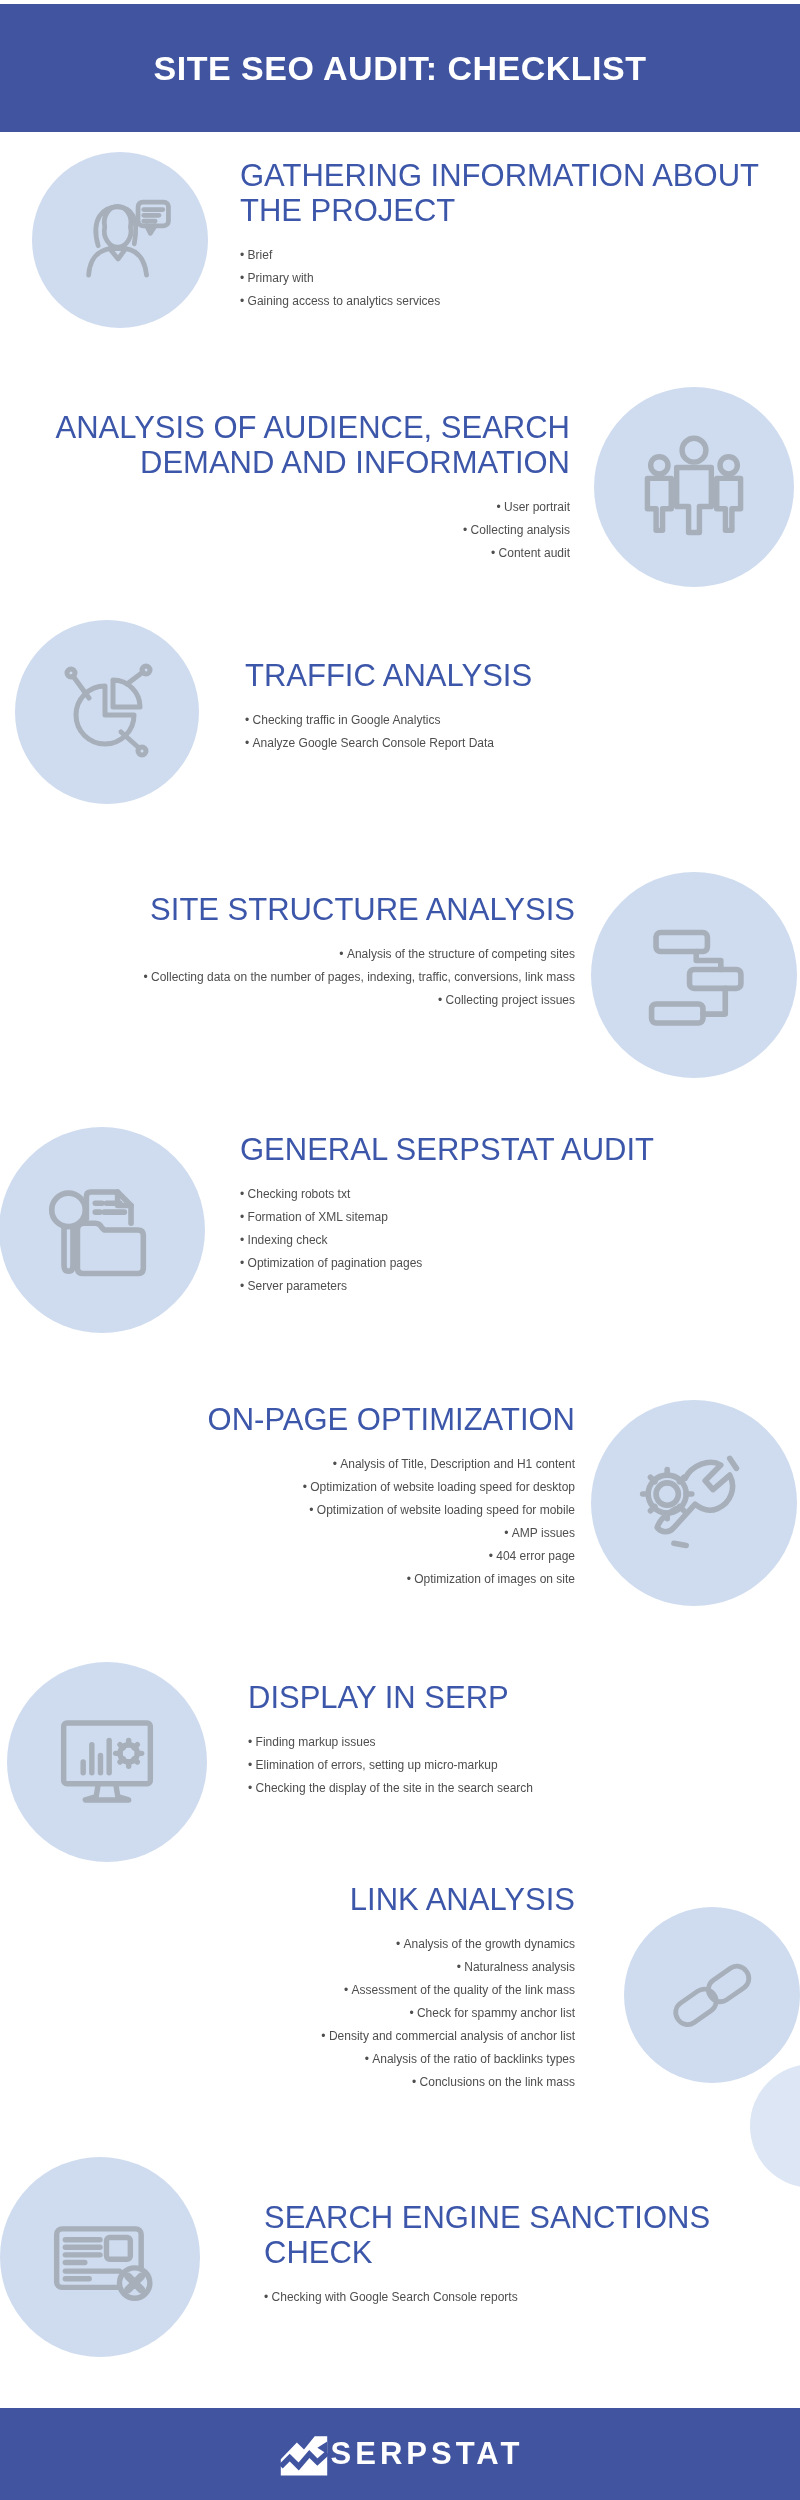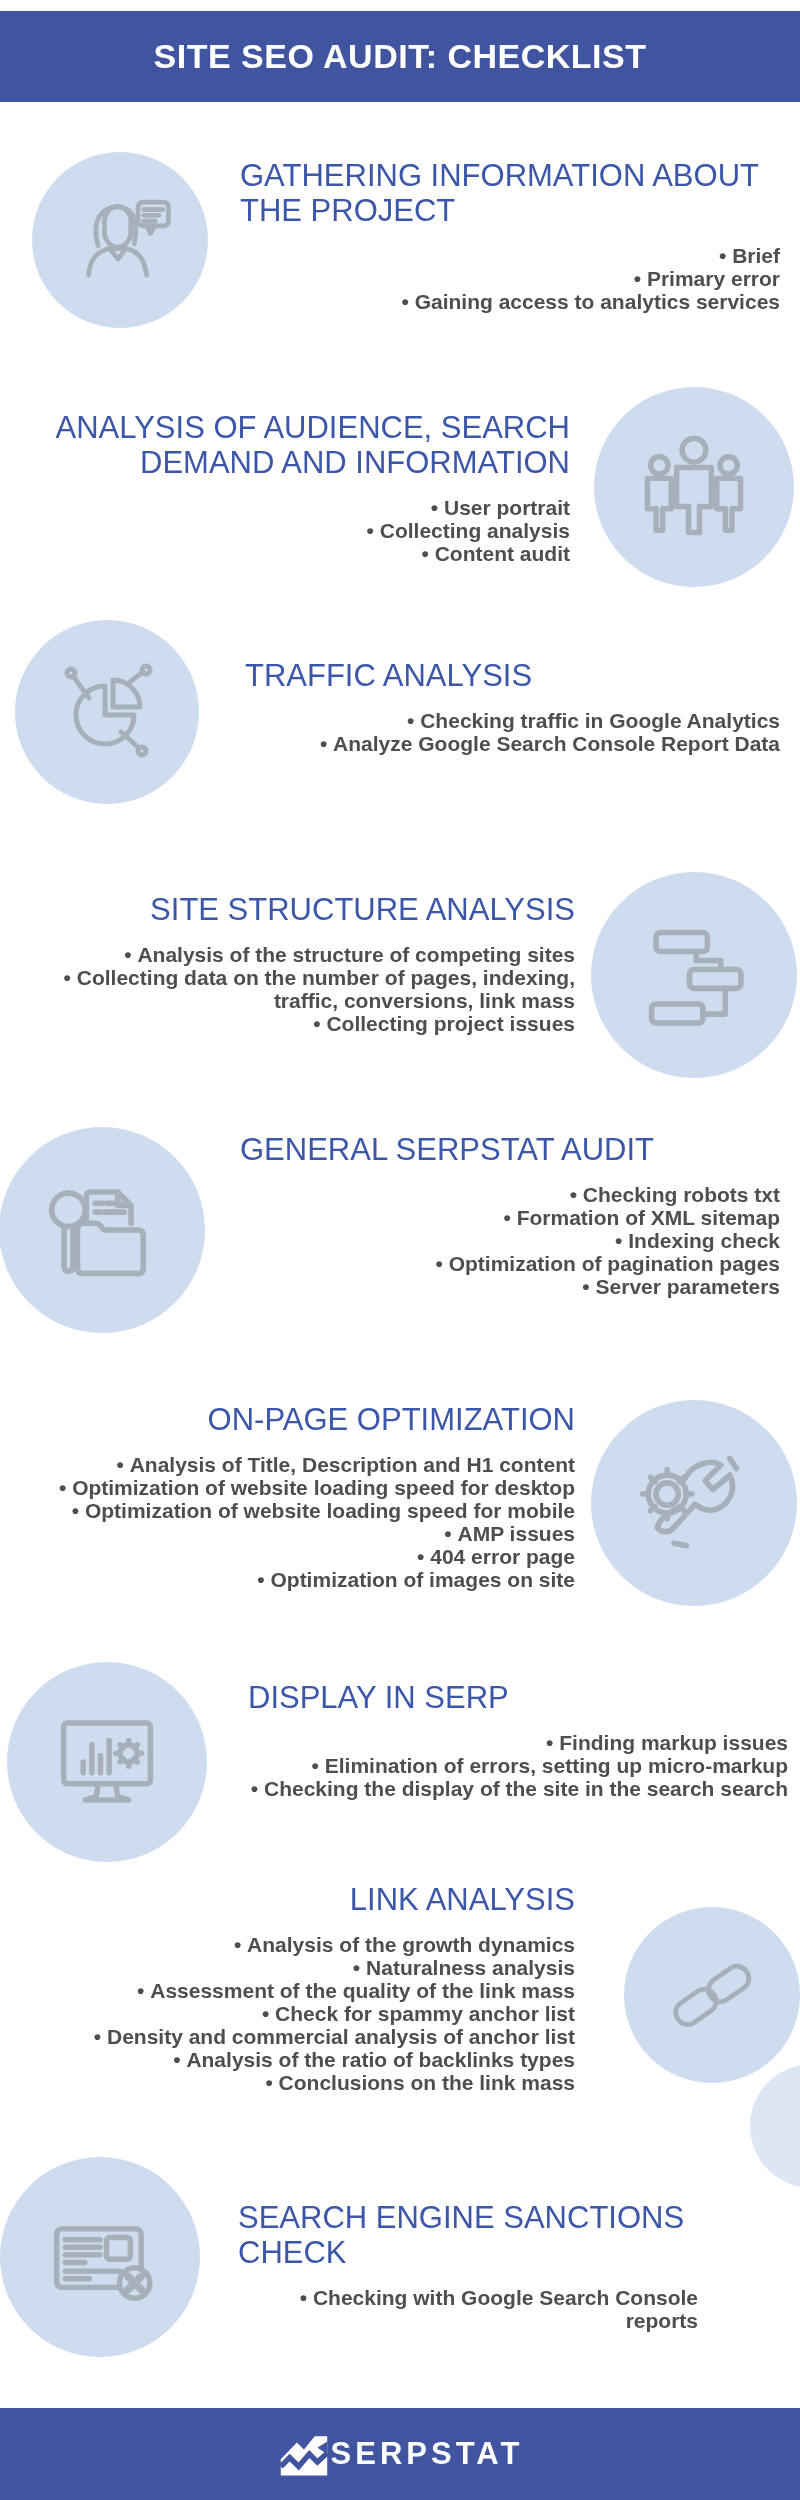--- a/index.html
+++ b/index.html
@@ -1,35 +1,35 @@
 <!DOCTYPE html>
 <html><head>
 <meta charset="utf-8">
 <style>
   html,body{margin:0;padding:0;}
   body{font-family:"Liberation Sans","DejaVu Sans",sans-serif;}
   #page{position:relative;width:800px;height:2500px;background:#ffffff;overflow:hidden;}
 
   
   .bar{position:absolute;left:0;width:800px;background:var(--bar);display:flex;align-items:center;justify-content:center;}
-  #header-bar{top:11px;height:91px;}
+  #header-bar{top:4px;height:128px;}
   #header-bar h1{margin:0;color:#ffffff;font-size:34px;font-weight:bold;letter-spacing:.5px;}
   #footer-bar{top:2408px;height:92px;}
   #footer-bar .brand{color:#ffffff;font-size:31px;font-weight:bold;letter-spacing:4px;}
 
   
   .circle{position:absolute;border-radius:50%;background:var(--circle);display:flex;align-items:center;justify-content:center;}
   .circle svg{stroke:var(--icon);fill:none;stroke-width:5;stroke-linecap:round;stroke-linejoin:round;}
 
   
   .sec{position:absolute;}
   .sec.right{text-align:right;}
   .sec h2{margin:0 0 16px 0;font-size:31px;line-height:1.13;font-weight:normal;color:var(--heading);}
   .sec ul{margin:0;padding:0;list-style:none;}
-  .sec li{font-size:21px;line-height:23px;font-weight:bold;color:var(--body);text-align:right;}
+  .sec li{font-size:12px;line-height:23px;font-weight:normal;color:var(--body);}
   .sec li::before{content:"\2022\00a0";}
 
   .deco{position:absolute;border-radius:50%;background:#dce6f4;}
 </style>
 </head>
 <body>
 
 <div id="page" style="--bar: #4054a0; --heading: #3c56a9; --body: #4e4e4e; --circle: #cfdcef; --icon: #a6afba; background: rgb(255, 255, 255);">
 
   <div class="bar" id="header-bar">
@@ -47,21 +47,21 @@
           <path d="M88,45 L92,53 L97,45"></path>
           <line x1="85" y1="28" x2="105" y2="28"></line>
           <line x1="85" y1="34" x2="101" y2="34"></line>
           <line x1="85" y1="40" x2="97" y2="40"></line>
         </svg>
       </div>
       <div class="sec" style="left: 240px; top: 158px; width: 540px;">
         <h2>GATHERING INFORMATION ABOUT THE PROJECT</h2>
         <ul>
           <li>Brief</li>
-          <li>Primary error</li>
+          <li>Primary with</li>
           <li>Gaining access to analytics services</li>
         </ul>
       </div>
       <div class="circle" style="left: 594px; top: 387px; width: 200px; height: 200px;">
         <svg width="130" height="130" viewBox="0 0 120 120">
           <circle cx="60" cy="26" r="11"></circle>
           <path d="M44,42 h32 v36 h-11 v24 h-10 v-24 h-11 z"></path>
           <circle cx="28" cy="40" r="8"></circle>
           <path d="M17,52 h22 v28 h-8 v20 h-6 v-20 h-8 z"></path>
           <circle cx="92" cy="40" r="8"></circle>
@@ -217,21 +217,21 @@
           <line x1="28" y1="44" x2="60" y2="44"></line>
           <line x1="28" y1="51" x2="60" y2="51"></line>
           <line x1="28" y1="58" x2="60" y2="58"></line>
           <line x1="28" y1="65" x2="46" y2="65"></line>
           <line x1="28" y1="73" x2="78" y2="73"></line>
           <line x1="28" y1="80" x2="50" y2="80"></line>
           <circle cx="92" cy="84" r="14" fill="#cfdcef"></circle>
           <path d="M86,78 L98,90 M98,78 L86,90" stroke-width="7"></path>
         </svg>
       </div>
-      <div class="sec" style="left: 238px; top: 2200px; width: 460px;">
+      <div class="sec" style="left: 264px; top: 2200px; width: 460px;">
         <h2>SEARCH ENGINE SANCTIONS CHECK</h2>
         <ul>
           <li>Checking with Google Search Console reports</li>
         </ul>
       </div>
     </div>
 
   <div class="deco" style="left:750px;top:2064px;width:124px;height:124px;"></div>
 
   <div class="bar" id="footer-bar">

